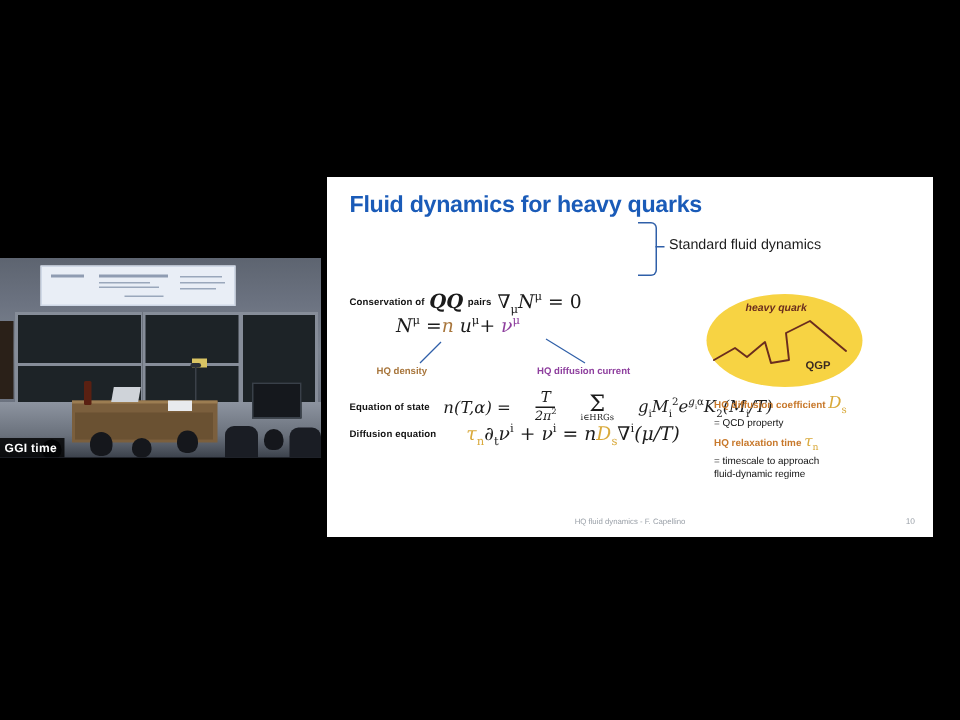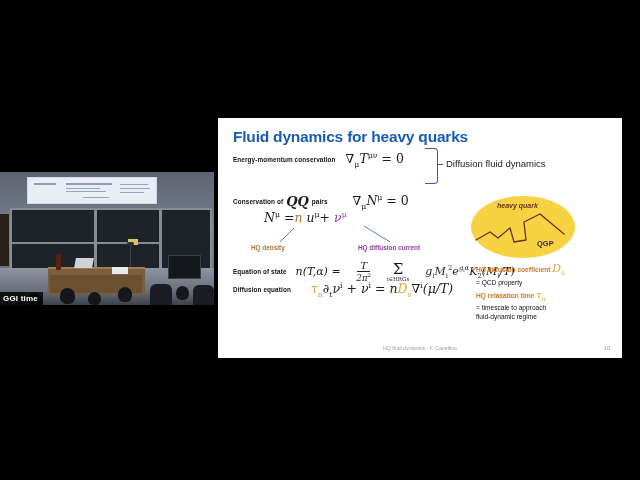--- a/index.html
+++ b/index.html
@@ -145,35 +145,31 @@
     </div>
 
     <div class="cam-label">GGI time</div>
   </div>
 
   <div id="slide">
     <div class="slide-inner">
 
       <div class="slide-title">Fluid dynamics for heavy quarks</div>
 
-      <div id="r-emc" class="row">
-        <span class="lbl">Energy-momentum conservation</span>
-        <span class="math m14" style="margin-left:10px;">∇<sub>μ</sub><i>T</i><sup>μν</sup> <span class="mroman">= 0</span></span>
-      </div>
 
 
       <div id="bracket"></div>
       <div id="bracket-tick"></div>
-      <div id="sfd">Diffusion fluid dynamics</div>
+      <div id="sfd">Standard fluid dynamics</div>
 
       <div id="r-cons" class="row">
         <span class="lbl">Conservation of</span>
         <span class="math m10" style="margin:0 3px;">QQ</span>
         <span class="lbl">pairs</span>
-        <span class="math m14" style="margin-left:25px;">∇<sub>μ</sub><i>N</i><sup>μ</sup> <span class="mroman">= 0</span></span>
+        <span class="math m14" style="margin-left:4px;">∇<sub>μ</sub><i>N</i><sup>μ</sup> <span class="mroman">= 0</span></span>
       </div>
 
       <div id="r-nmu">
         <span class="math m14">
           <i>N</i><sup>μ</sup> <span class="mroman">=</span><i style="color:#a8763c;">n</i>&nbsp;<i>u</i><sup>μ</sup><span class="mroman">+</span> <i style="color:#8e3f9e;">ν</i><sup style="color:#8e3f9e;">μ</sup>
         </span>
       </div>
 
       <svg style="position:absolute;left:0;top:0;width:404px;height:240px;pointer-events:none;">
         <line x1="62" y1="124" x2="76" y2="110" stroke="#2f5fa8" stroke-width="0.8"></line>

